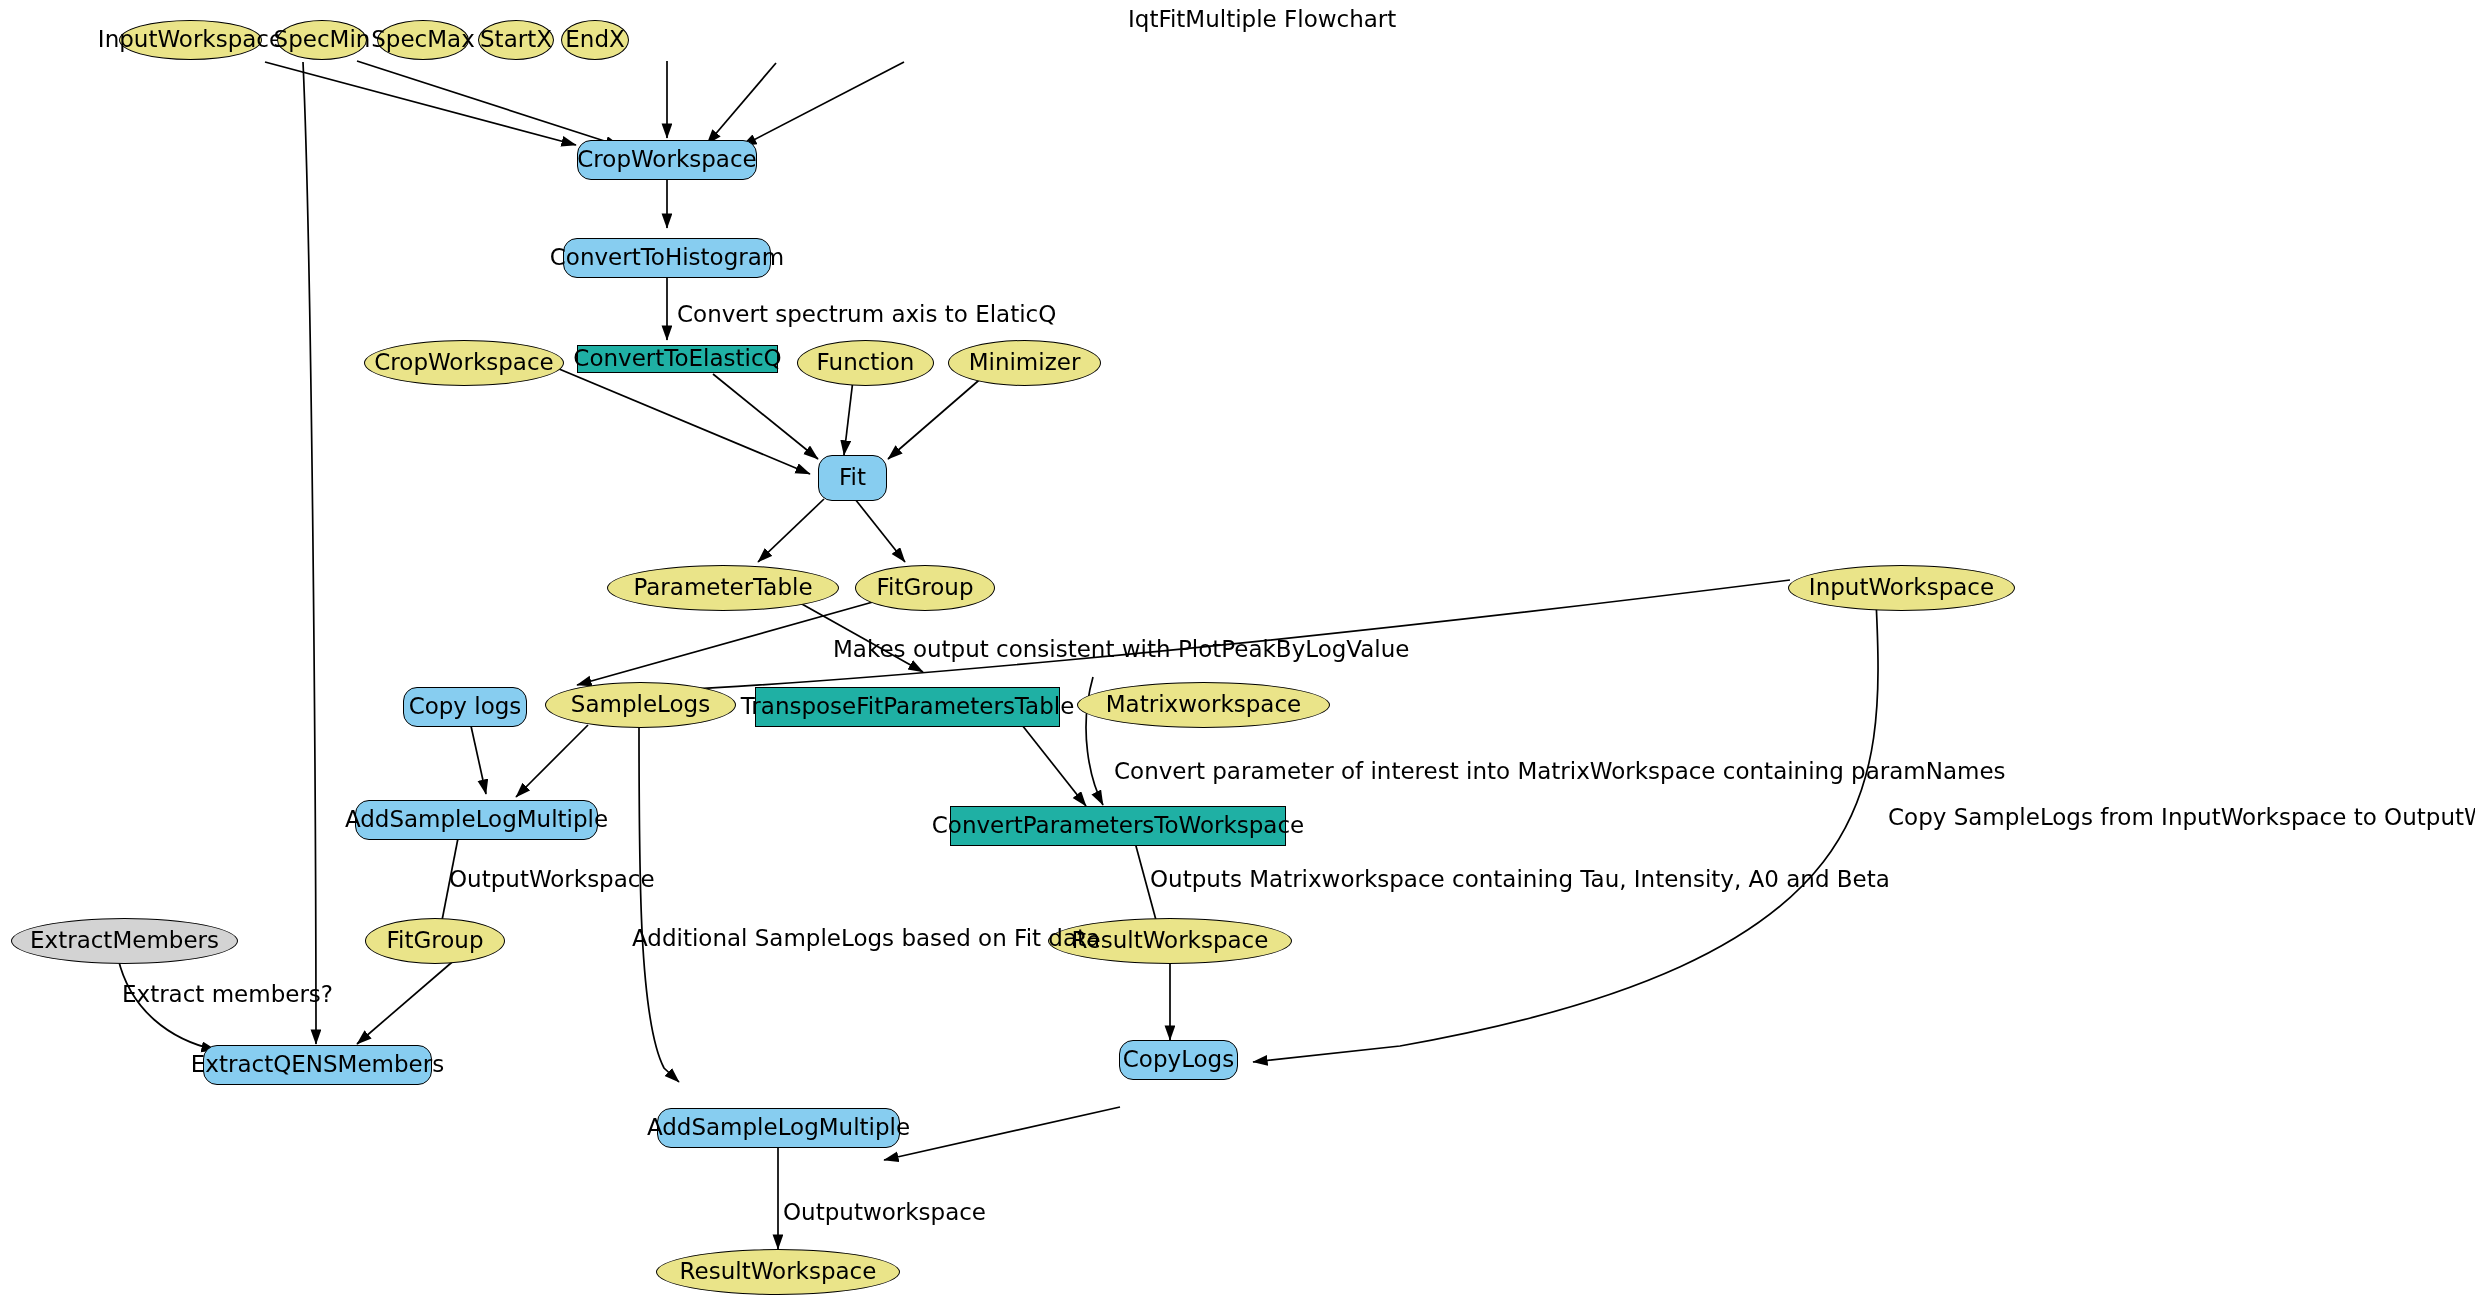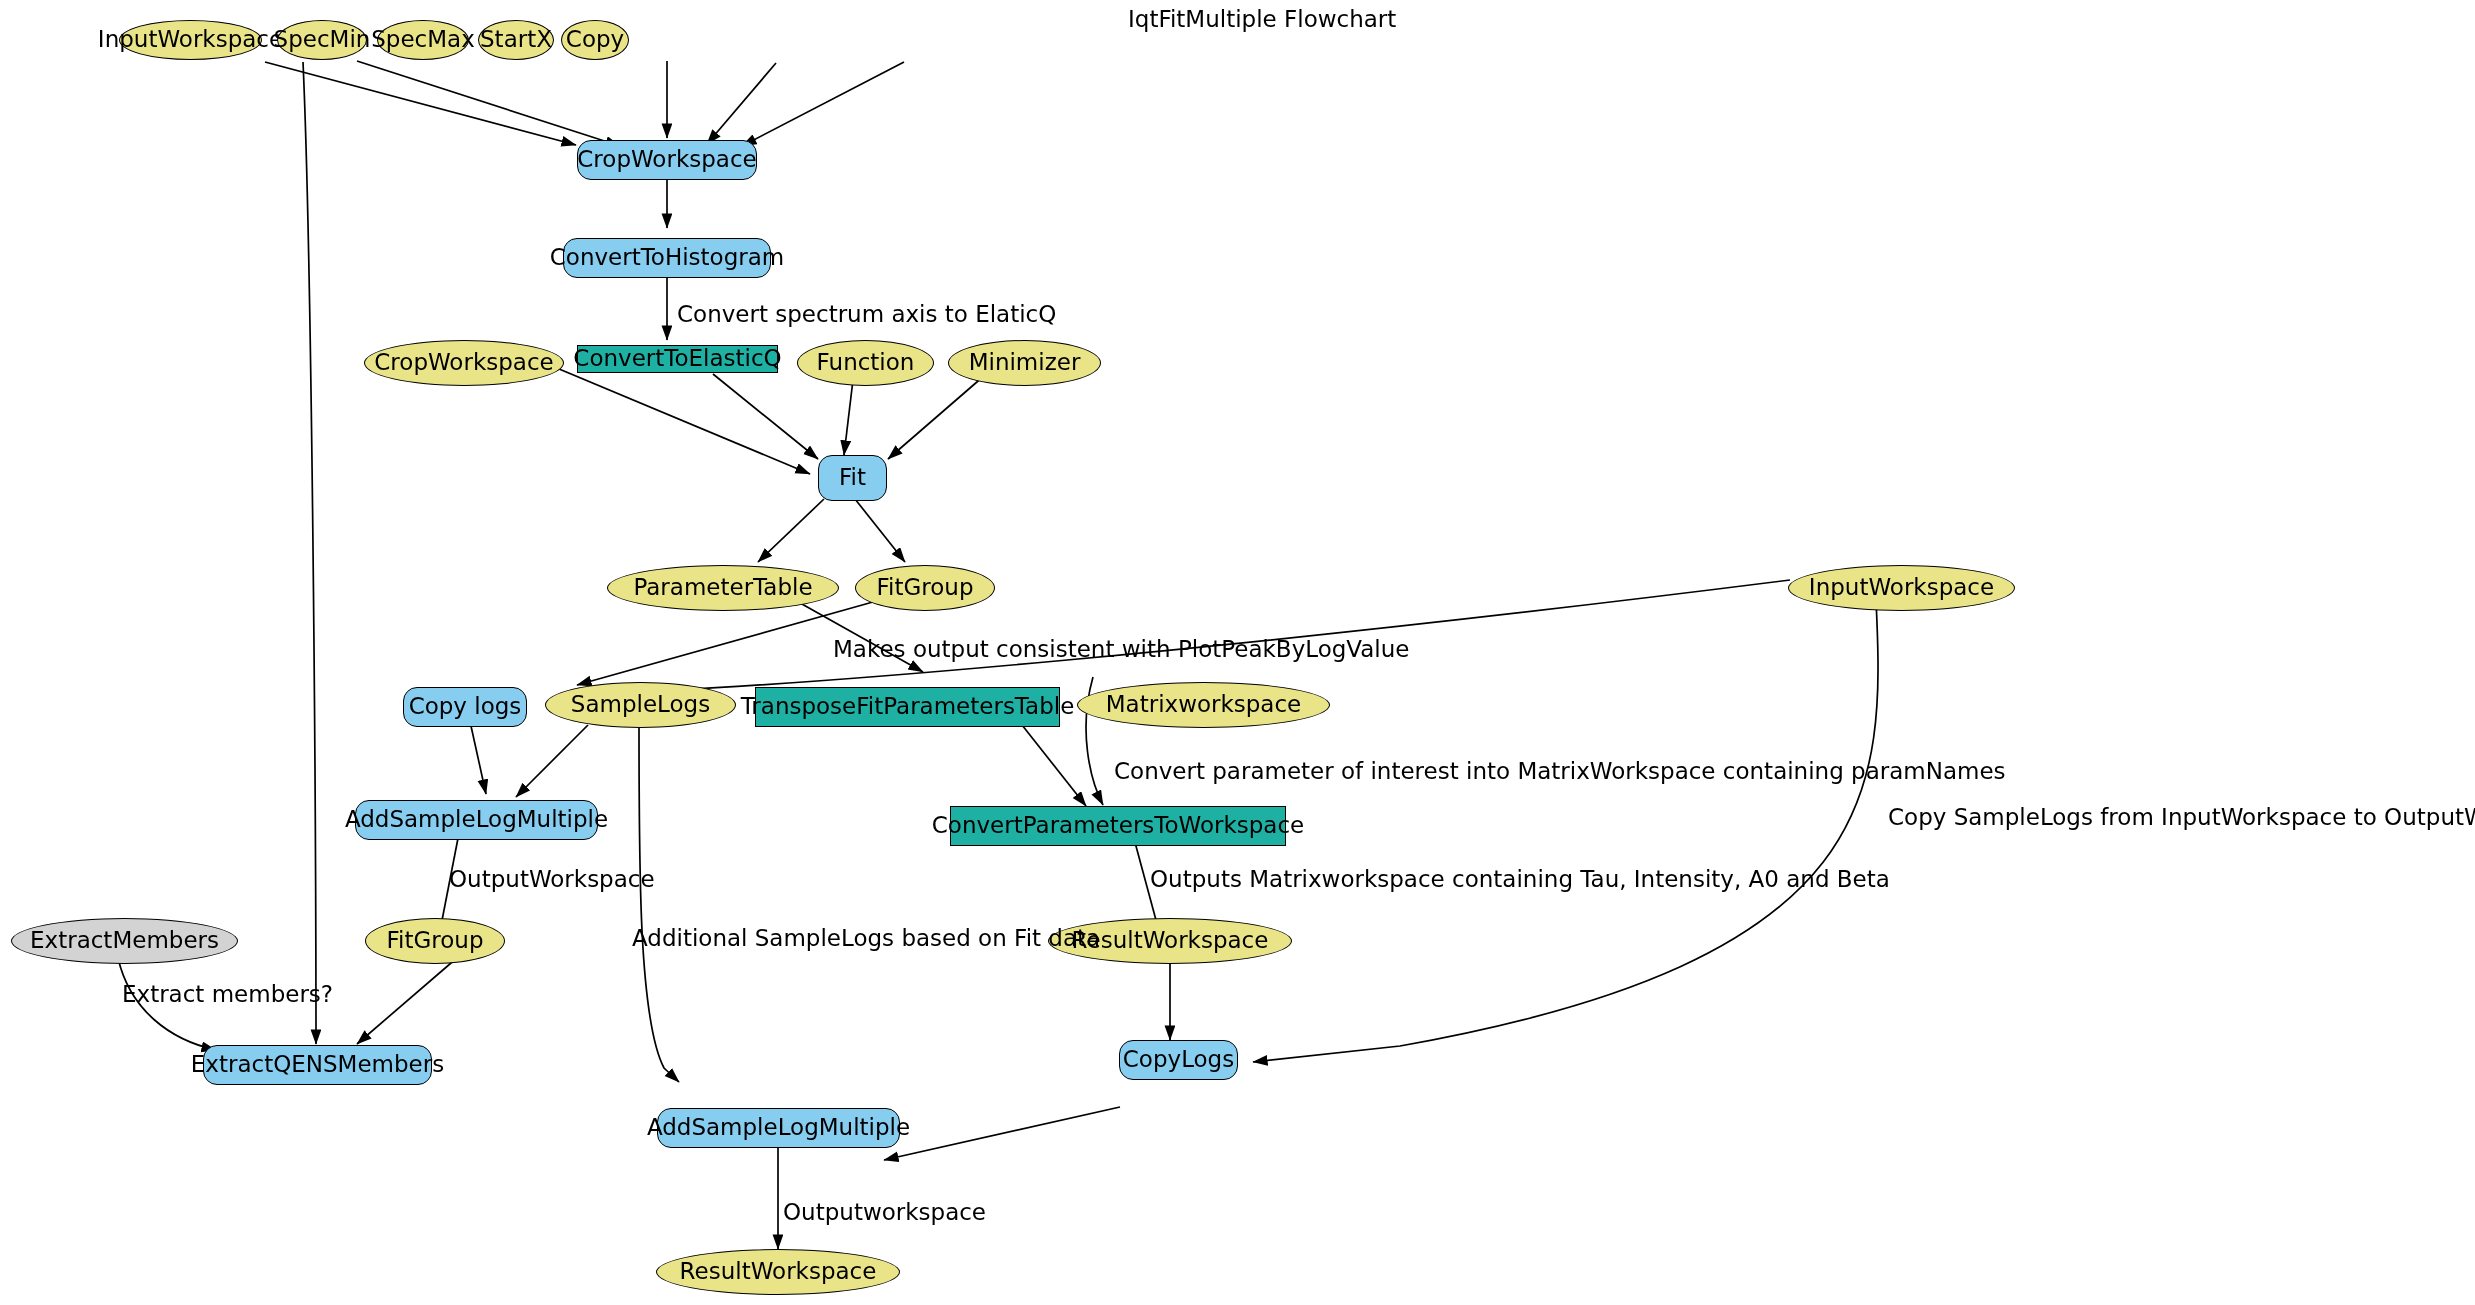--- a/index.html
+++ b/index.html
@@ -141,21 +141,21 @@
       <path d="M 778,1139 L 778,1249"></path>
     </g>
   </svg>
 
   <div class="chart-title" style="left:1128px; top:6px;">IqtFitMultiple Flowchart</div>
 
   <div class="node node-ellipse node-label" style="left:119px; top:20px; width:143px; height:40px;">InputWorkspace</div>
   <div class="node node-ellipse node-label" style="left:277px; top:20px; width:90px; height:40px;">SpecMin</div>
   <div class="node node-ellipse node-label" style="left:377px; top:20px; width:92px; height:40px;">SpecMax</div>
   <div class="node node-ellipse node-label" style="left:478px; top:20px; width:76px; height:40px;">StartX</div>
-  <div class="node node-ellipse node-label" style="left:561px; top:20px; width:68px; height:40px;">Copy</div>
+  <div class="node node-ellipse node-label" style="left:561px; top:20px; width:68px; height:40px;">EndX</div>
 
   <div class="node node-box-round node-label" style="left:577px; top:140px; width:180px; height:40px;">CropWorkspace</div>
   <div class="node node-box-round node-label" style="left:563px; top:238px; width:208px; height:40px;">ConvertToHistogram</div>
 
   <div class="node node-ellipse node-label" style="left:364px; top:340px; width:200px; height:46px;">CropWorkspace</div>
   <div class="node node-box-sq node-label" style="left:577px; top:345px; width:201px; height:28px;">ConvertToElasticQ</div>
   <div class="node node-ellipse node-label" style="left:797px; top:340px; width:137px; height:46px;">Function</div>
   <div class="node node-ellipse node-label" style="left:948px; top:340px; width:153px; height:46px;">Minimizer</div>
 
   <div class="node node-box-round node-label" style="left:818px; top:455px; width:69px; height:46px;">Fit</div>

